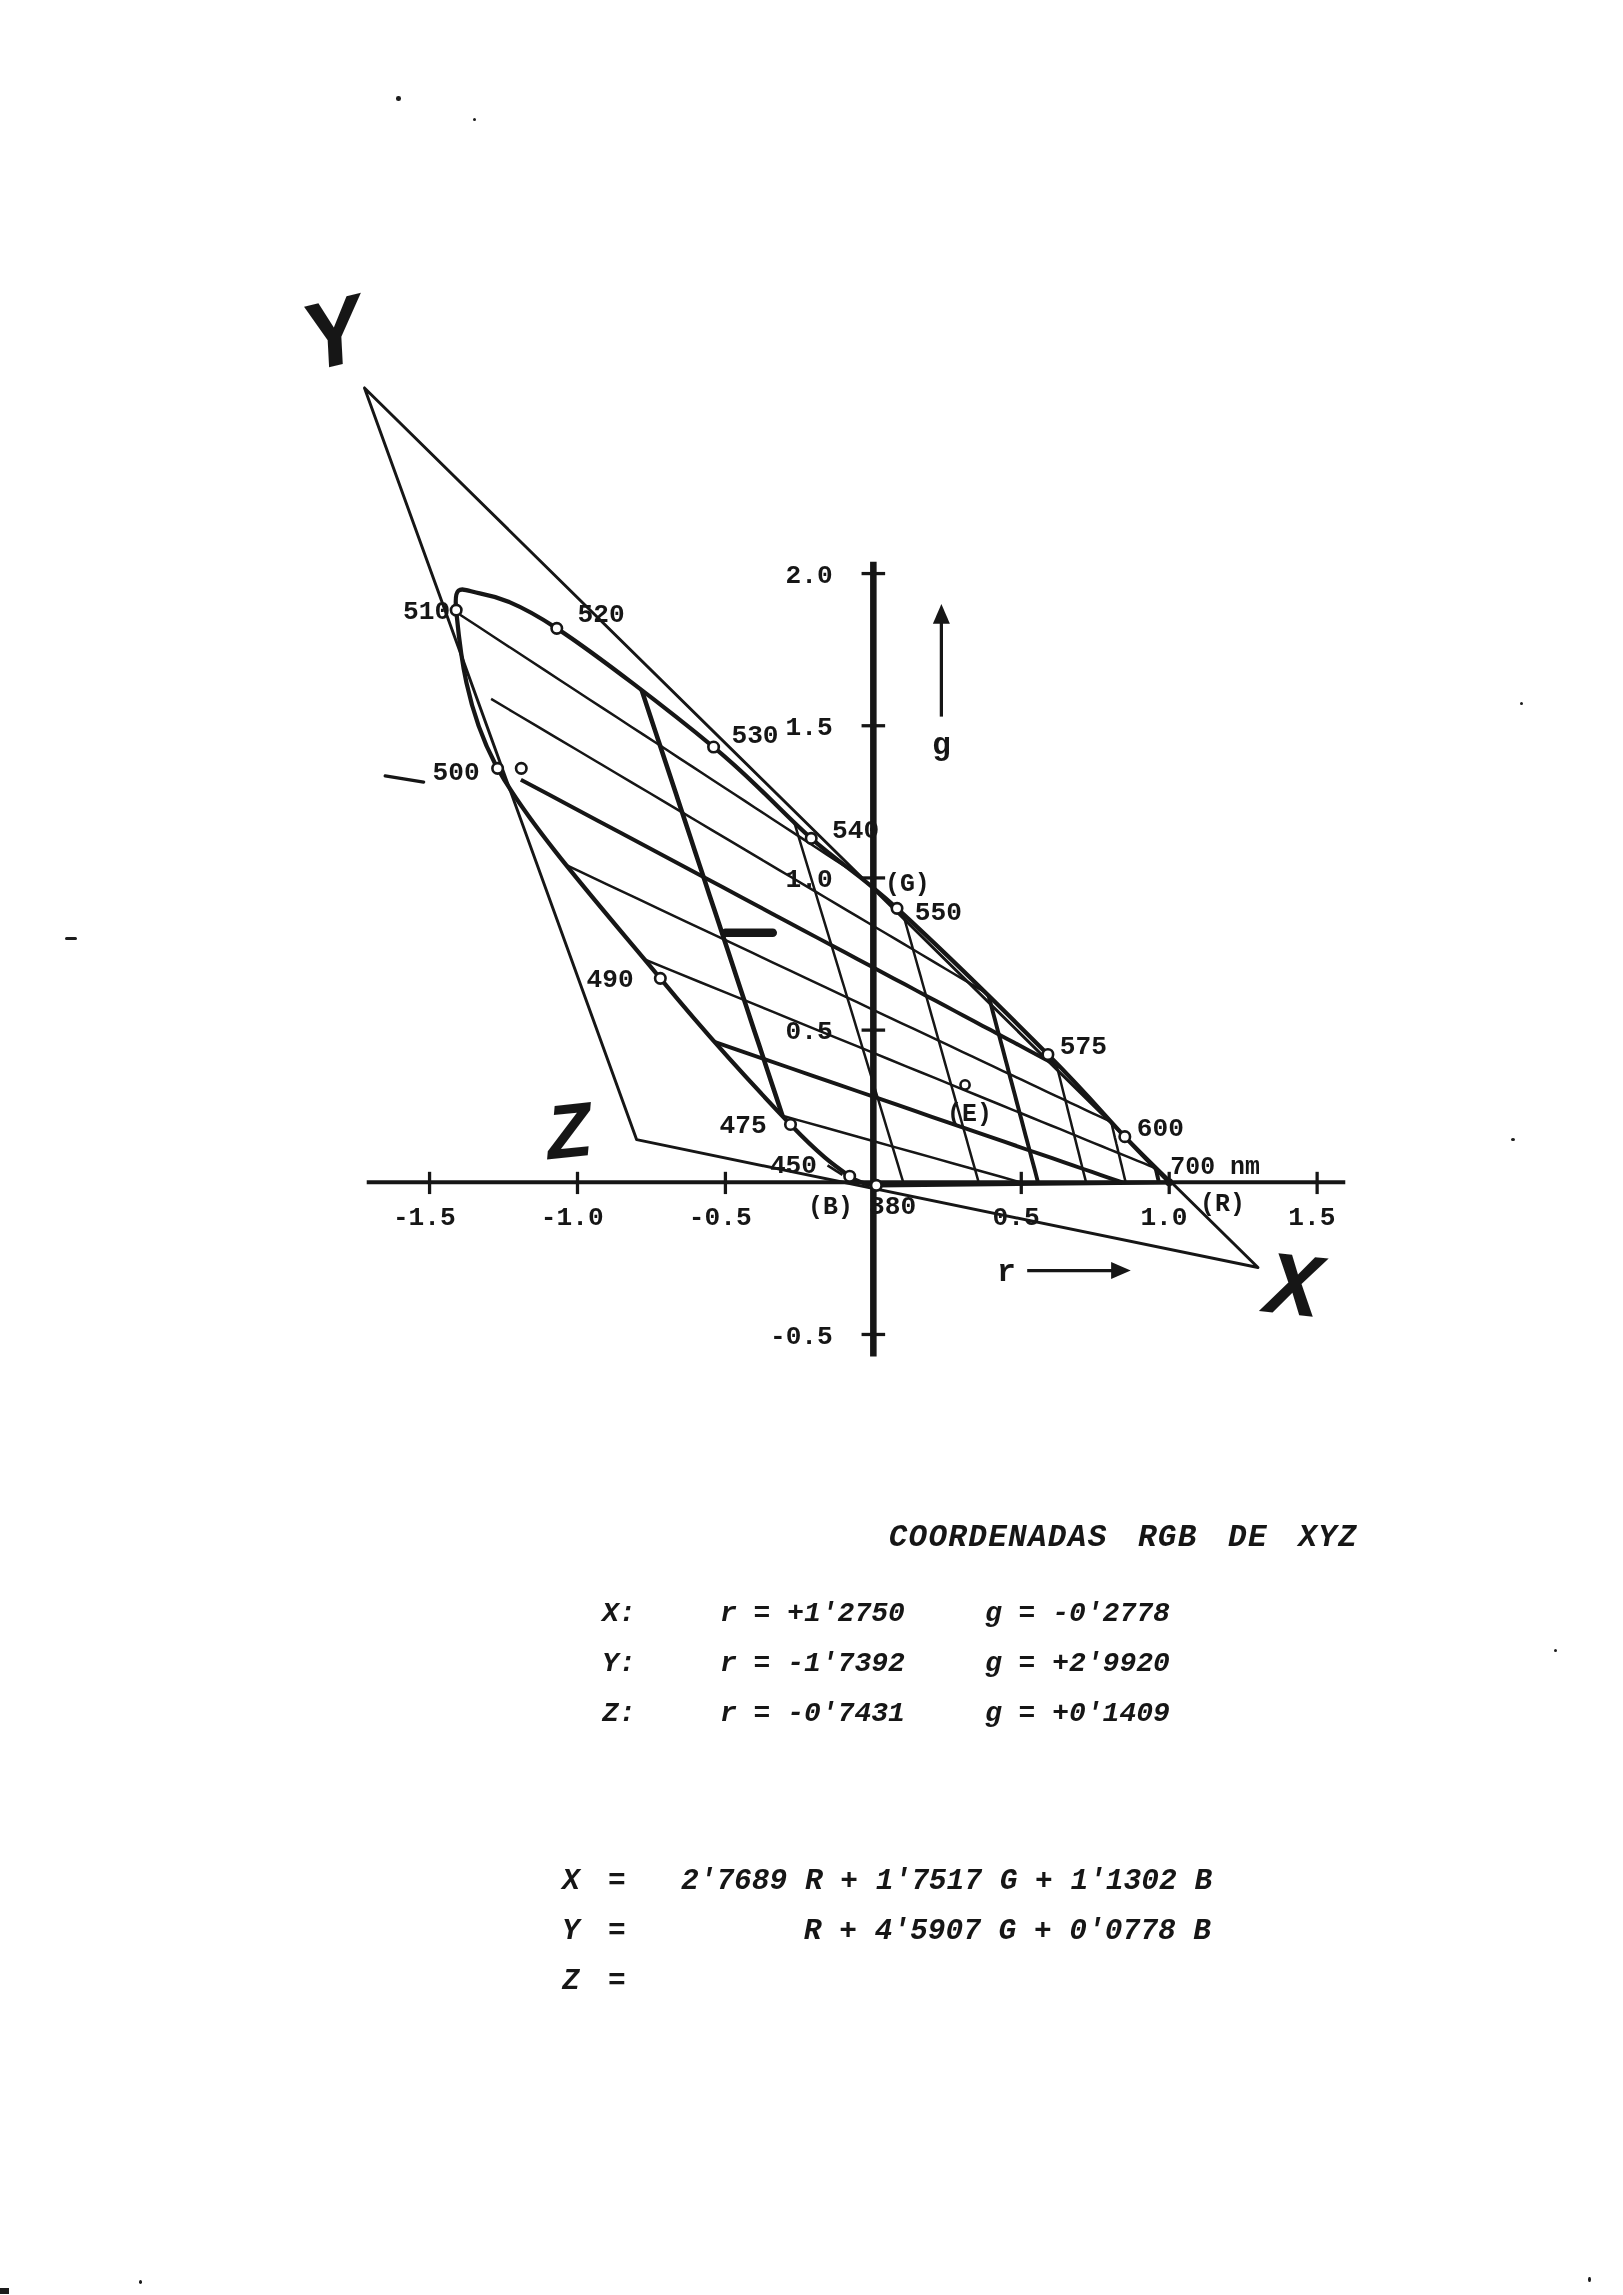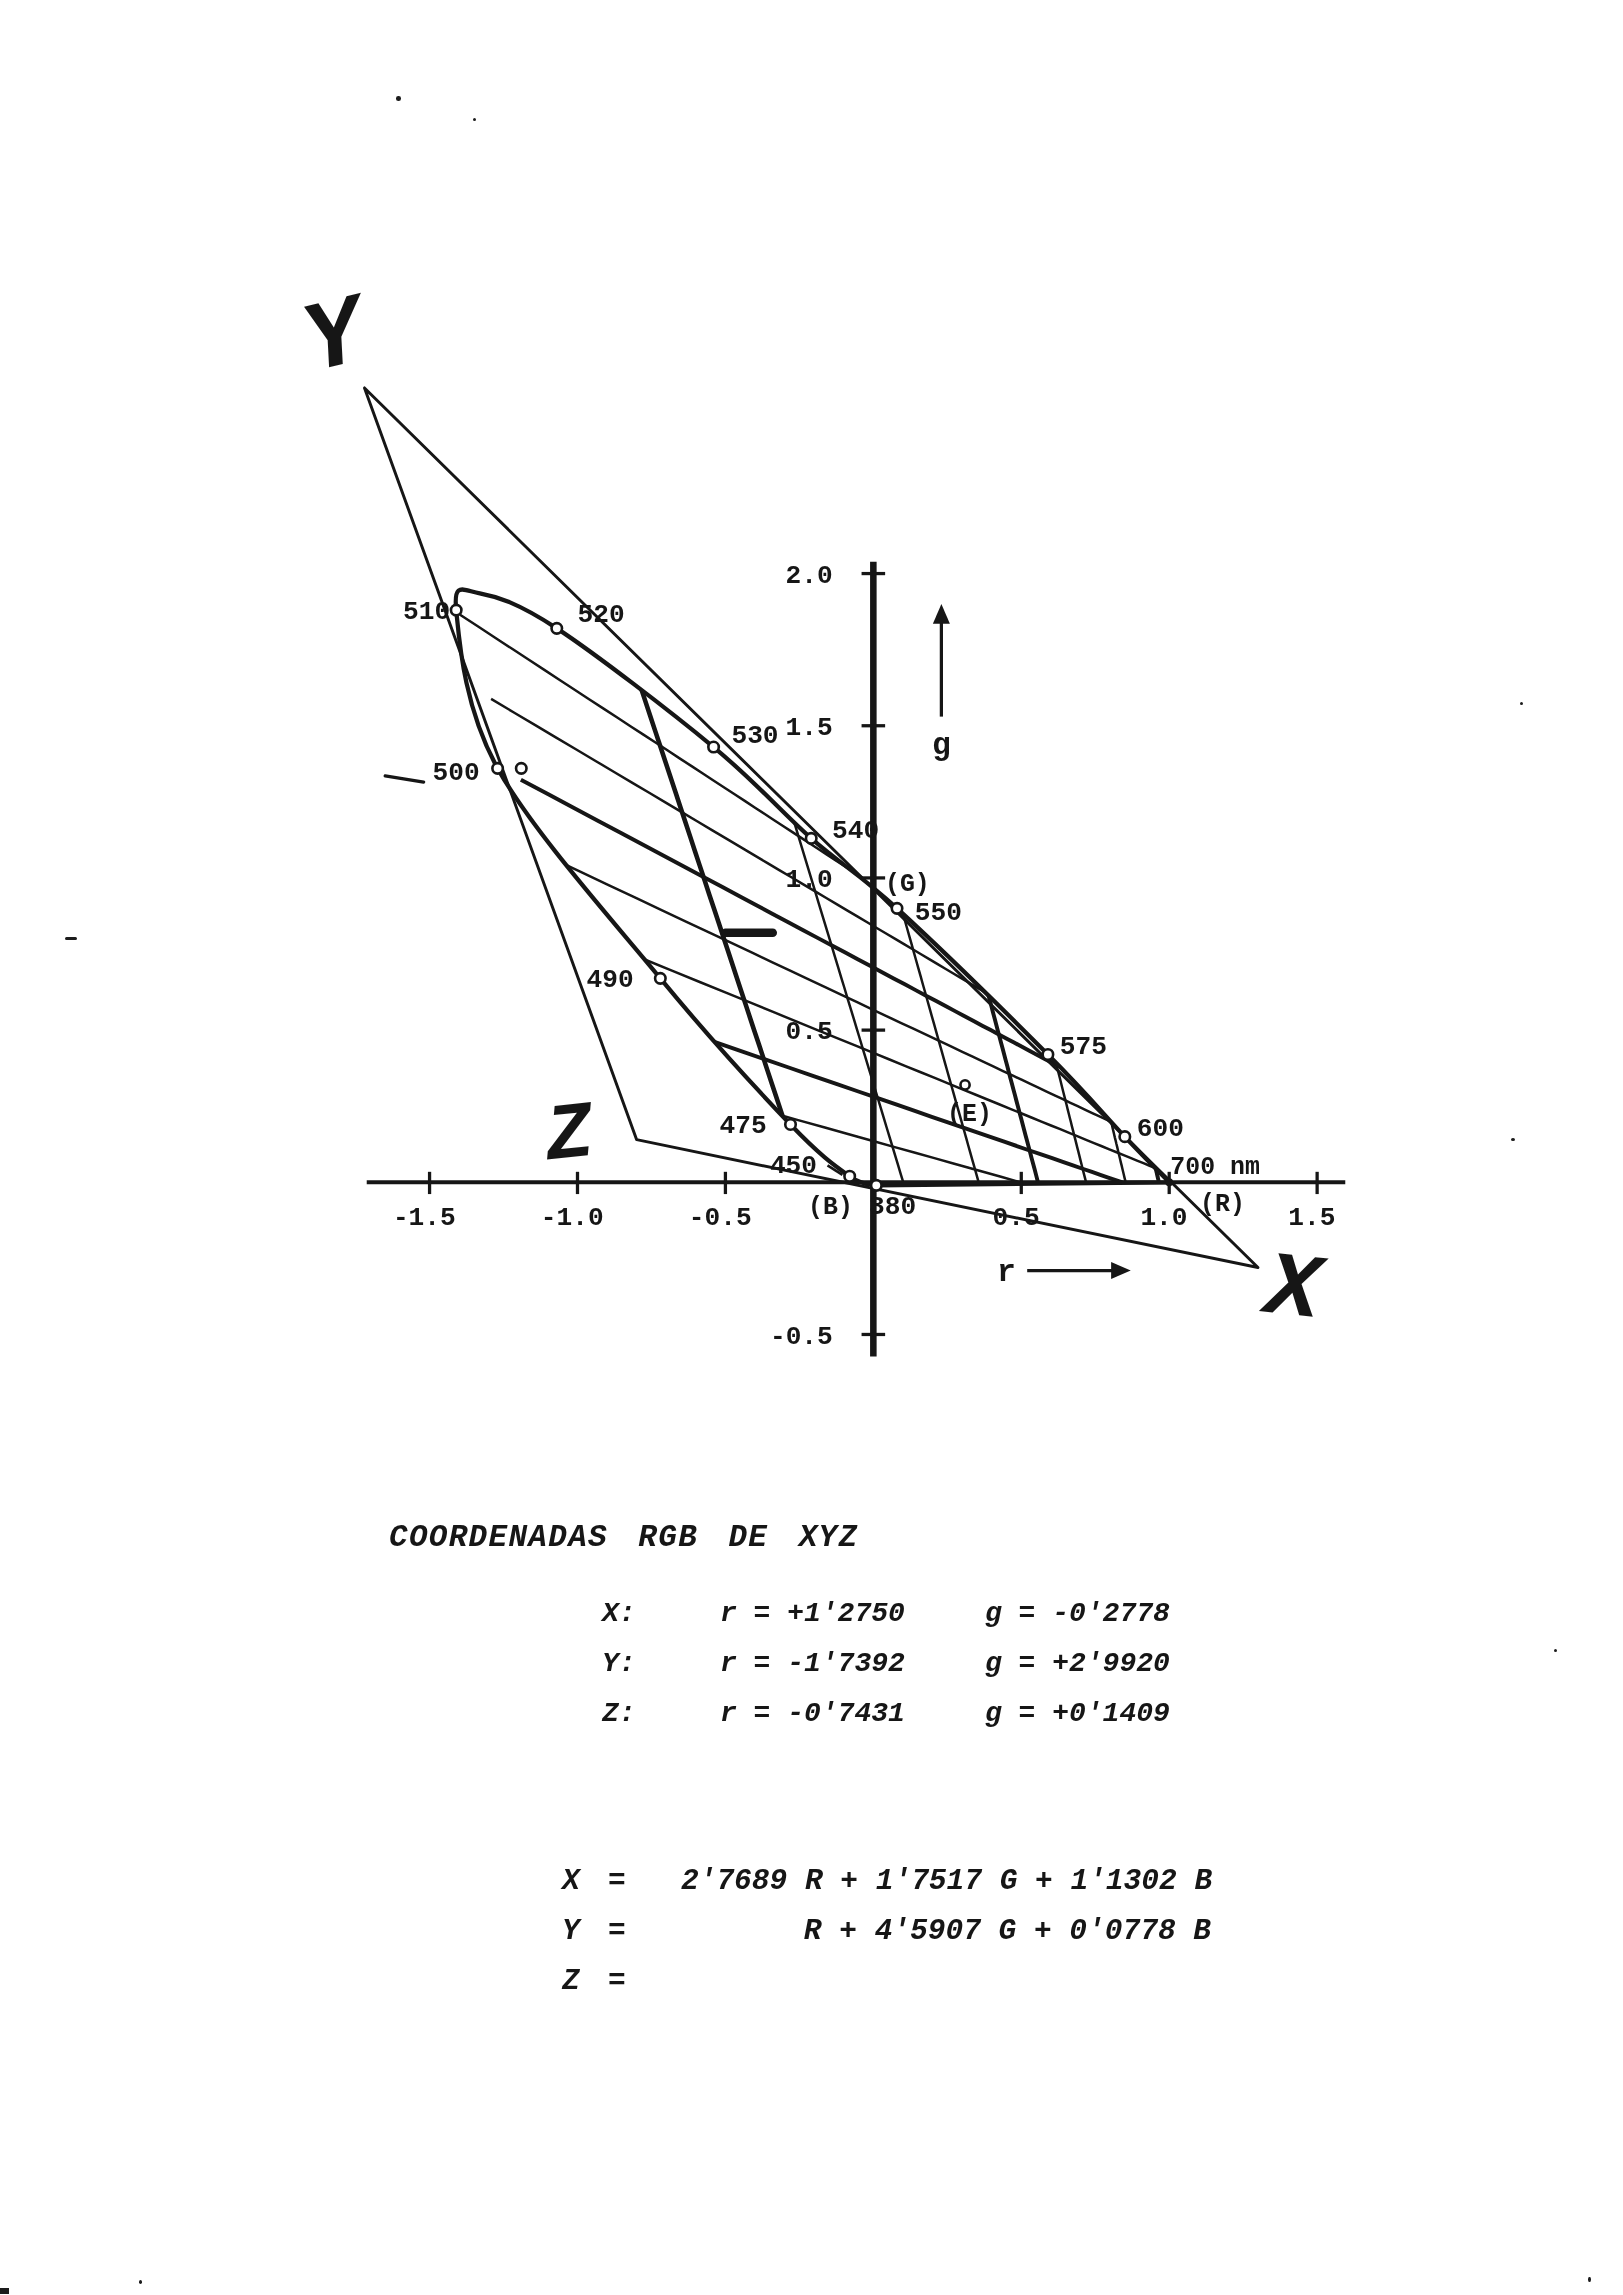--- a/index.html
+++ b/index.html
@@ -3,21 +3,21 @@
 <meta charset="utf-8">
 <style>
   html,body{margin:0;padding:0;background:#e8e8e8;}
   .page{position:relative;width:1623px;height:2295px;background:#ffffff;overflow:hidden;
         font-family:"Liberation Mono","DejaVu Sans Mono",monospace;color:#161616;}
   svg text{font-family:"Liberation Mono","DejaVu Sans Mono",monospace;}
   .caption{position:absolute;left:368px;top:1415px;width:1047px;
            font-style:italic;font-weight:700;font-size:31px;line-height:48px;
            letter-spacing:0.7px;word-spacing:15.7px;}
   .caption .l2{word-spacing:5.2px;}
-  .sec-title{position:absolute;left:389px;width:969px;text-align:left;
+  .sec-title{position:absolute;left:389px;width:969px;text-align:right;
              font-style:italic;font-weight:700;font-size:31px;letter-spacing:1.3px;word-spacing:10.5px;}
   .coords-title{top:1520px;}
   .coords-rows{position:absolute;left:602px;top:1589px;font-style:italic;font-weight:700;
                font-size:28px;line-height:50px;}
   .coord-row{display:flex;}
   .coord-label{width:118px;}
   .coord-r{width:265px;white-space:pre;font-style:italic;}
   .coord-g{white-space:pre;}
   .eq-title{top:1786px;}
   .eq-rows{position:absolute;left:562px;top:1856px;font-style:italic;font-weight:700;

